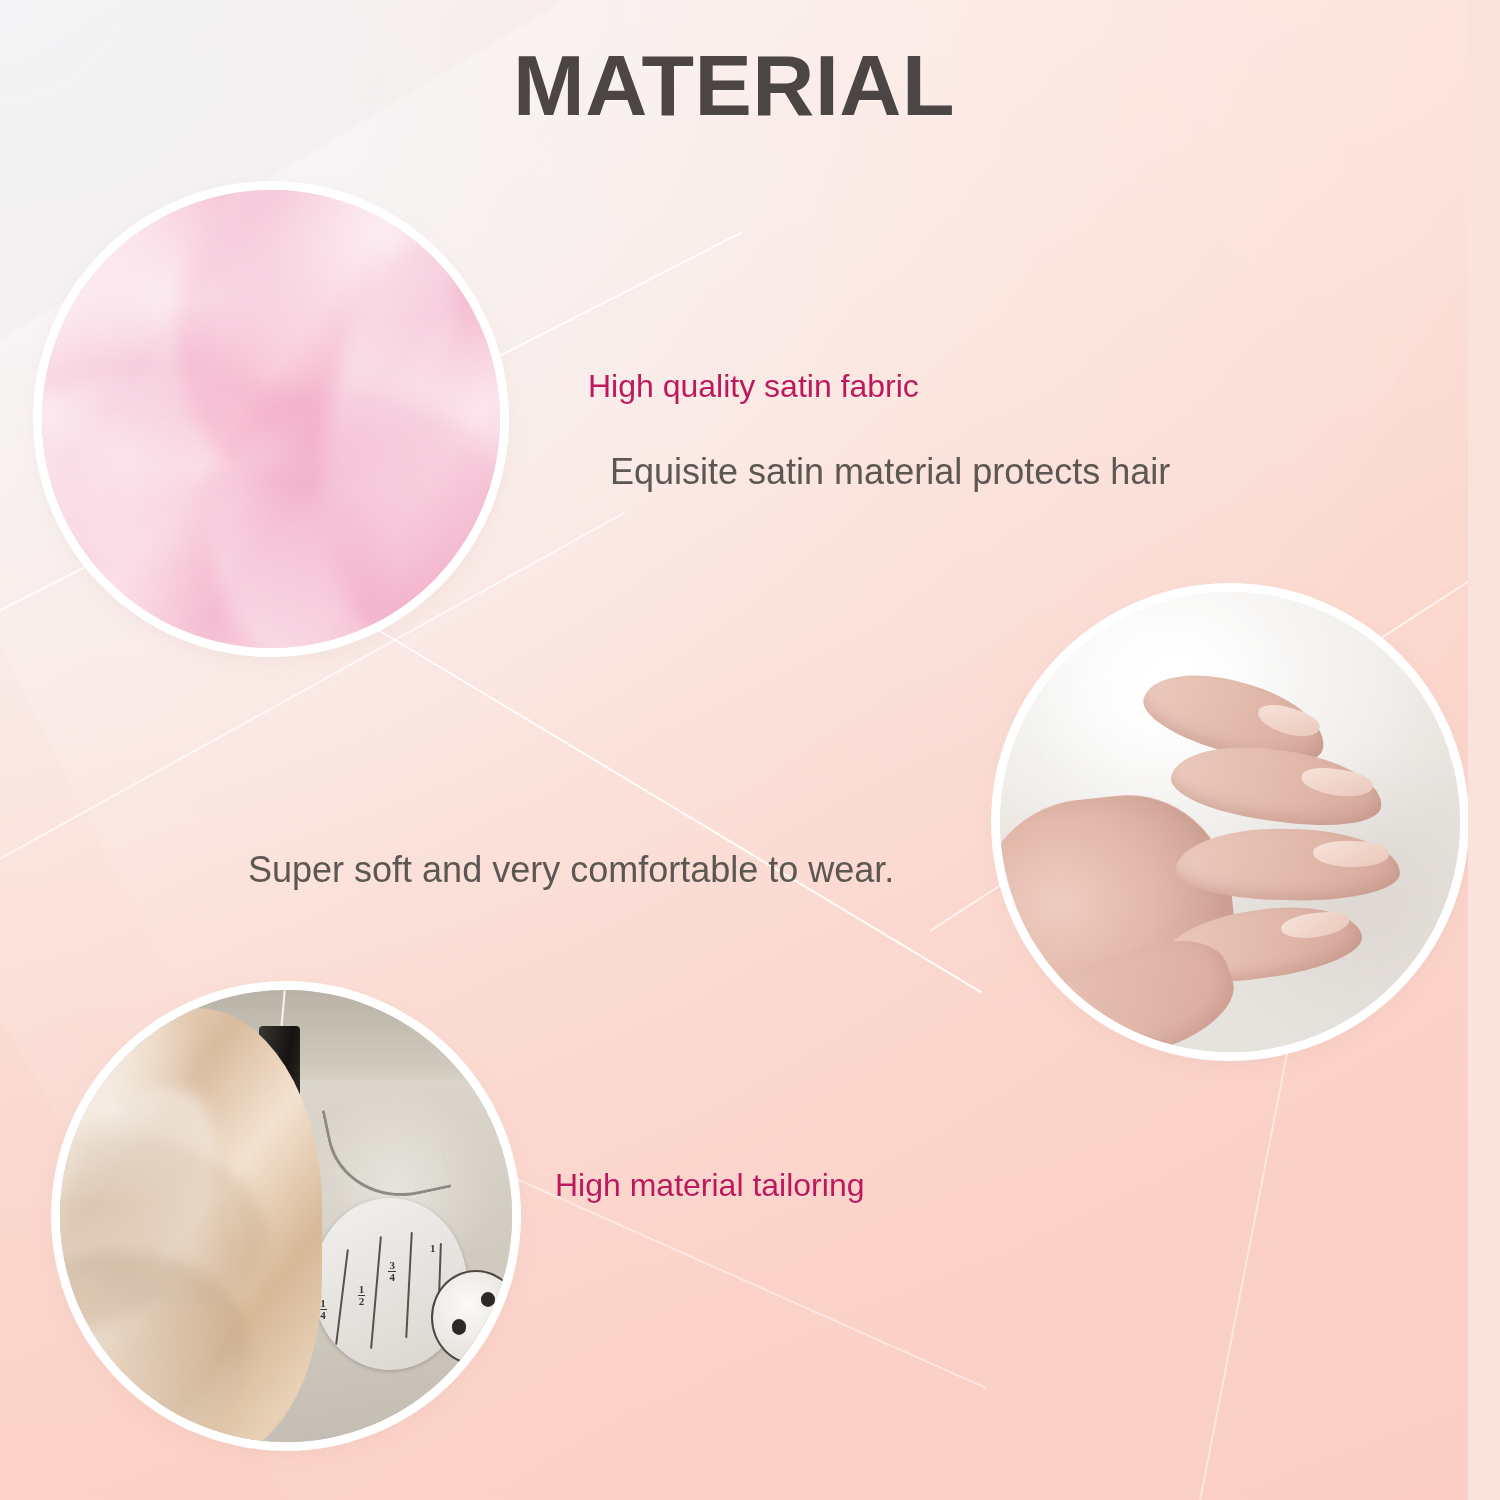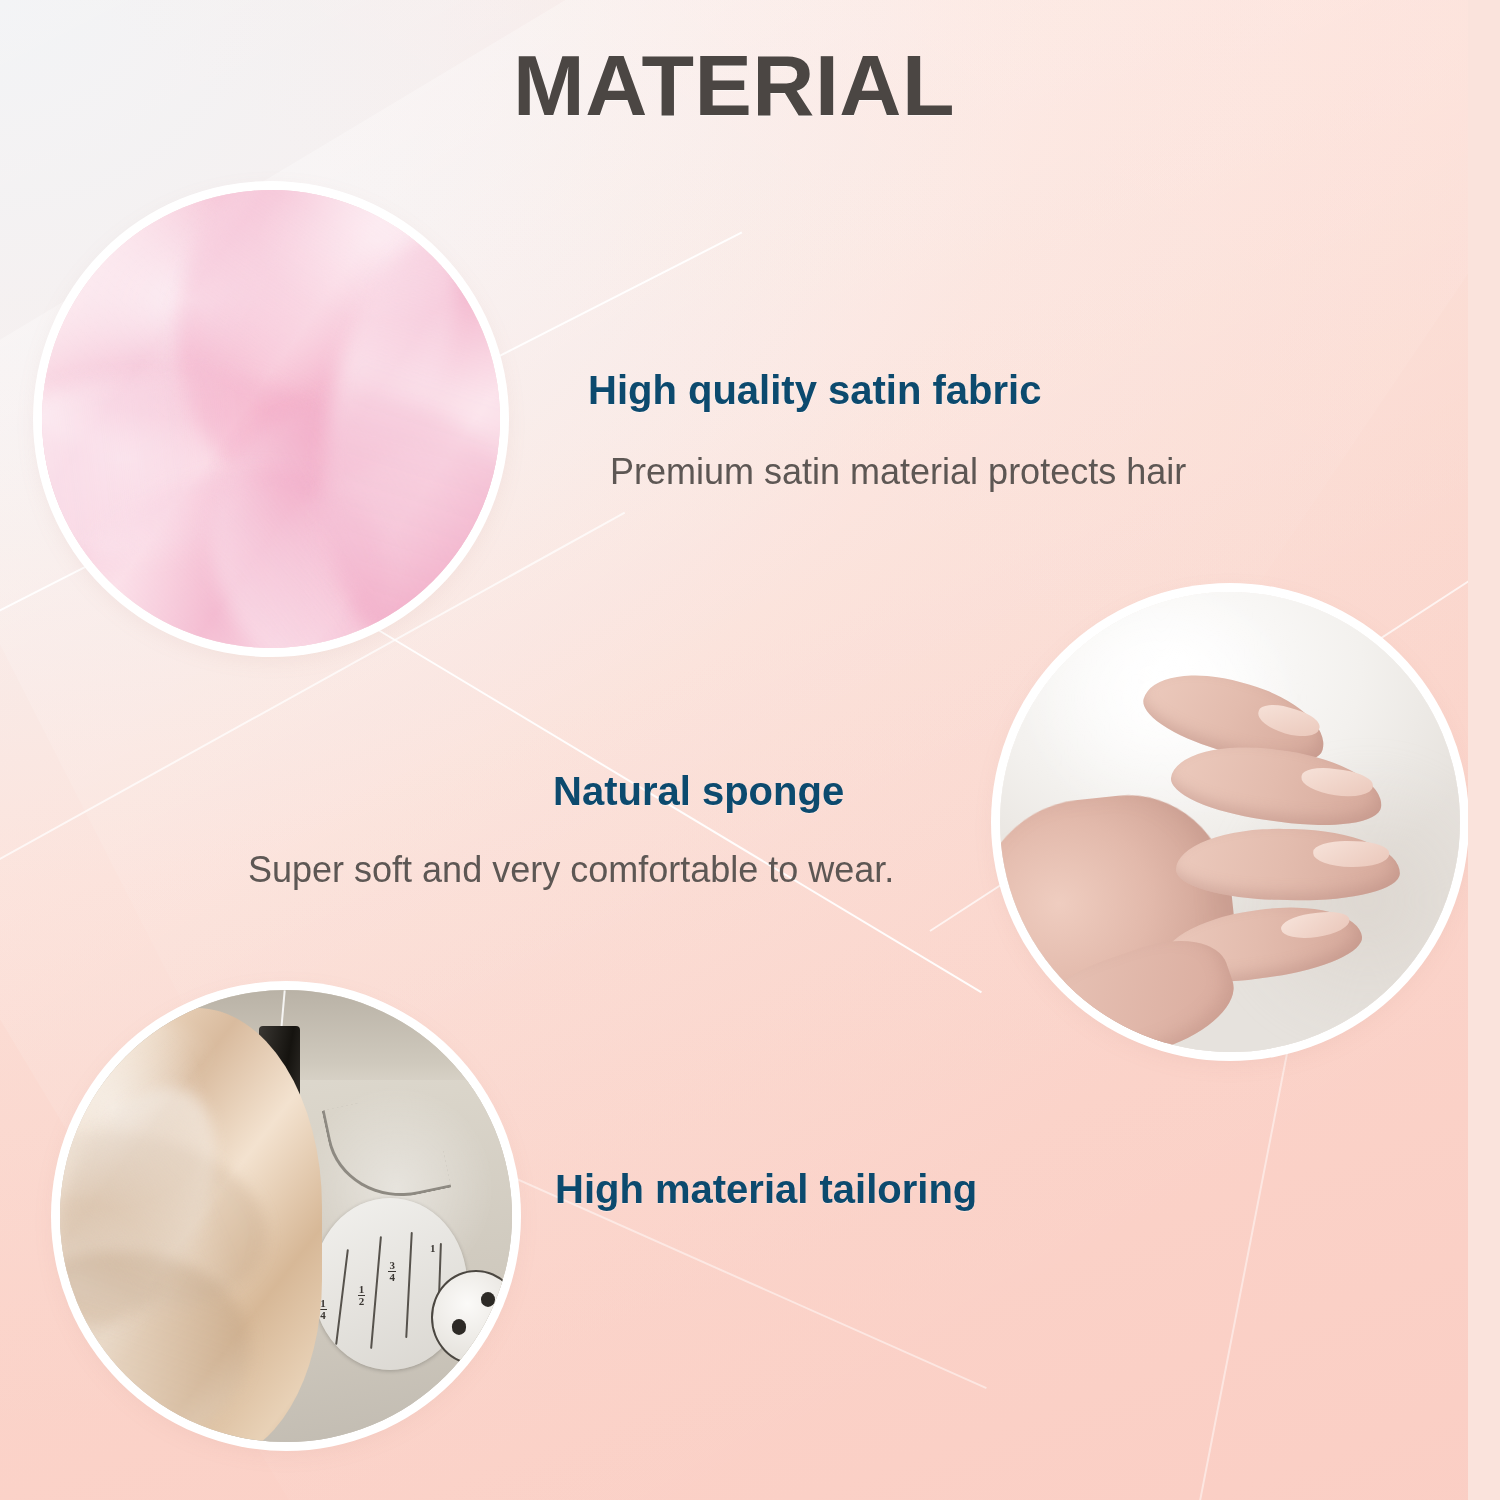--- a/index.html
+++ b/index.html
@@ -164,21 +164,21 @@
   .tf3{left:-20%;top:54%;width:96%;height:46%;background:linear-gradient(28deg,rgba(255,255,255,.44),rgba(180,148,116,.30) 78%);transform:rotate(-8deg);}
   .tf4{left:14%;top:16%;width:46%;height:56%;background:linear-gradient(200deg,rgba(255,255,255,.50),rgba(190,158,126,.22) 72%);transform:rotate(24deg);}
 
   
   .page-title{
     position:absolute;left:0;right:0;top:36px;text-align:center;
     font-size:86px;font-weight:bold;letter-spacing:.5px;color:#4b4643;
     text-shadow:0 1px 0 rgba(255,255,255,.45);
   }
   .feature-title{
-    position:absolute;font-size:40px;font-weight:bold;color:#0c4a6e;white-space:nowrap;
+    position:absolute;font-size:32px;font-weight:normal;color:#be185d;white-space:nowrap;
     text-shadow:0 1px 0 rgba(255,255,255,.35);
   }
   .feature-sub{
     position:absolute;font-size:36px;font-weight:300;color:#5d5754;white-space:nowrap;
   }
 
   #f1t{left:588px;top:368px;}
   #f1s{left:610px;top:451px;}
   #f2t{left:553px;top:769px;}
   #f2s{left:248px;top:849px;}
@@ -211,21 +211,21 @@
       <div class="satin-fold sf1"></div>
       <div class="satin-fold sf2"></div>
       <div class="satin-fold sf3"></div>
       <div class="satin-fold sf4"></div>
       <div class="satin-fold sf5"></div>
       <div class="satin-fold sf6"></div>
     </div>
   </div>
 
   <div class="feature-title" id="f1t">High quality satin fabric</div>
-  <div class="feature-sub" id="f1s">Premium satin material protects hair</div>
+  <div class="feature-sub" id="f1s">Equisite satin material protects hair</div>
 
   <div class="circle" style="left:1000px;top:592px;width:460px;height:460px;">
     <div class="inner">
       <div class="foam"></div>
       <div class="foam-dip fd1"></div>
       <div class="foam-dip fd2"></div>
       <div class="foam-dip fd3"></div>
       <div class="hand">
         <div class="palm"></div>
         <div class="finger f1">
@@ -238,21 +238,20 @@
           <div class="nail"></div>
         </div>
         <div class="finger f4">
           <div class="nail"></div>
         </div>
         <div class="thumb"></div>
       </div>
     </div>
   </div>
 
-  <div class="feature-title" id="f2t">Natural sponge</div>
   <div class="feature-sub" id="f2s">Super soft and very comfortable to wear.</div>
 
   <div class="circle" style="left:60px;top:990px;width:452px;height:452px;">
     <div class="inner">
       <div class="machine"></div>
       <div class="mach-top"></div>
       <div class="mach-bed"></div>
 
       <div class="hook"></div>
       <div class="thread"></div>

